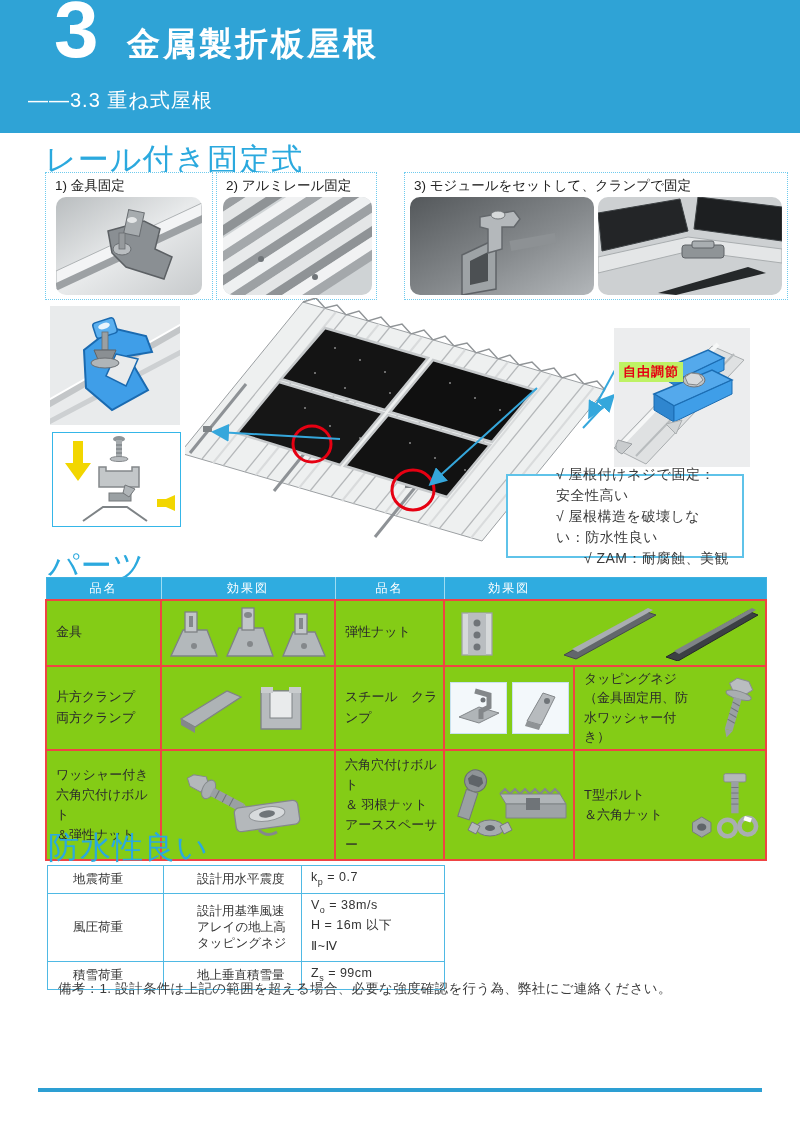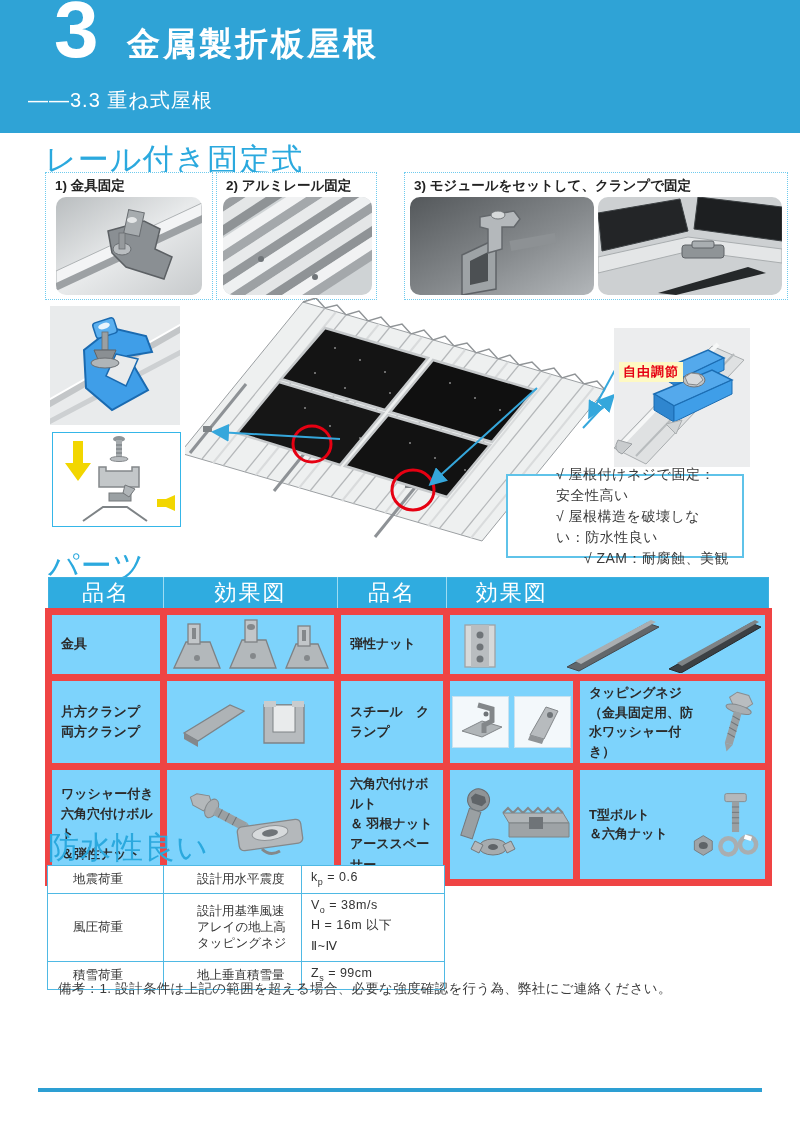--- a/index.html
+++ b/index.html
@@ -10,38 +10,38 @@
   
   .header { position:absolute; left:0; top:0; width:800px; height:133px; background:#2fa3d6; color:#fff; }
   .chapter-num { position:absolute; left:54px; top:-10px; font-size:80px; font-weight:bold; line-height:1; letter-spacing:0; }
   .chapter-title { position:absolute; left:127px; top:22px; font-size:33px; font-weight:bold; letter-spacing:3px; }
   .section-subtitle { position:absolute; left:28px; top:87px; font-size:20px; font-weight:normal; letter-spacing:1px; }
 
   
   .sec-title { position:absolute; color:#2ba9de; font-size:31px; font-weight:400; letter-spacing:1px; }
 
   
-  .step-box { position:absolute; top:172px; height:128px; border:1px dotted #6fcbee; background:#fff;font-weight:bold; }
+  .step-box { position:absolute; top:172px; height:128px; border:1px dotted #6fcbee; background:#fff; }
   .step-caption { position:absolute; left:9px; top:4px; font-size:13.5px; color:#222; white-space:nowrap; }
   .step-img { position:absolute; top:24px; height:98px; border-radius:10px; overflow:hidden; }
   .step-img svg { display:block; }
 
   
   .fig { position:absolute; overflow:hidden; }
-  .free-label { position:absolute; left:619px; top:362px; background:#fef9c3; color:#e60012; font-size:13px; font-weight:bold; padding:1px 4px; letter-spacing:1px; }
+  .free-label { position:absolute; left:619px; top:362px; background:#bef264; color:#e60012; font-size:13px; font-weight:bold; padding:1px 4px; letter-spacing:1px; }
   .benefits-box { position:absolute; left:506px; top:474px; width:238px; height:84px; border:2px solid #5fc3e9; background:#fff;
                   display:flex; flex-direction:column; justify-content:center; align-items:flex-end; padding-right:13px;padding-left:48px; }
   .benefit-line { font-size:14px; color:#3a3a3a; line-height:21px; letter-spacing:0.5px; }
 
   
   table.parts { position:absolute; left:45px; top:577px; border-collapse:collapse; table-layout:fixed; width:720px; }
-  table.parts th { background:#2face0; color:#fff; font-size:22px; font-weight:normal; height:22px; letter-spacing:2px; }
+  table.parts th { background:#2face0; color:#fff; font-size:12px; font-weight:normal; height:22px; letter-spacing:2px; }
   table.parts th.sep { border-right:1px solid #9fdcf2; }
   table.parts th.fx-left { text-align:center; }
-  table.parts td { border:7px solid #ef4444; font-size:13px; color:#2b2b2b; vertical-align:middle; background:#7dd3fc;font-weight:bold; }
+  table.parts td { border:2px solid #ef4444; font-size:13px; color:#2b2b2b; vertical-align:middle; background:#84cc16; }
   table.parts tr { border:1px solid #3fb1e0; }
   .pname { padding:4px 4px 4px 9px; line-height:1.55; white-space:pre-line; }
   .pfig { text-align:center; }
   .pfig svg { vertical-align:middle; }
   .combo { display:flex; align-items:center; justify-content:space-between; padding:2px 6px 2px 9px; }
   .combo .ctext { line-height:1.5; white-space:pre-line; width:112px; }
   .tiles { display:flex; gap:5px; justify-content:center; align-items:center; }
   .tile { width:57px; height:52px; background:#f3f8fb; border:1px solid #c8e2f0; display:flex; align-items:center; justify-content:center; }
 
   
@@ -469,21 +469,21 @@
         <col style="width:138px">
         <col style="width:143px">
       </colgroup>
     <tbody>
         <tr style="height:24px;">
       <td class="load-cell">地震荷重</td>
       <td class="cond-labels">
         <span class="cond-line">設計用水平震度</span>
       </td>
       <td class="cond-vals">
-        <span class="cond-line cv"><span>k</span><sub class="sym-sub">p</sub> <span>= 0.6</span></span>
+        <span class="cond-line cv"><span>k</span><sub class="sym-sub">p</sub> <span>= 0.7</span></span>
       </td>
     </tr>
     <tr style="height:52px;">
       <td class="load-cell">風圧荷重</td>
       <td class="cond-labels">
         <span class="cond-line">設計用基準風速</span>
         <span class="cond-line">アレイの地上高</span>
         <span class="cond-line">タッピングネジ</span>
       </td>
       <td class="cond-vals">

